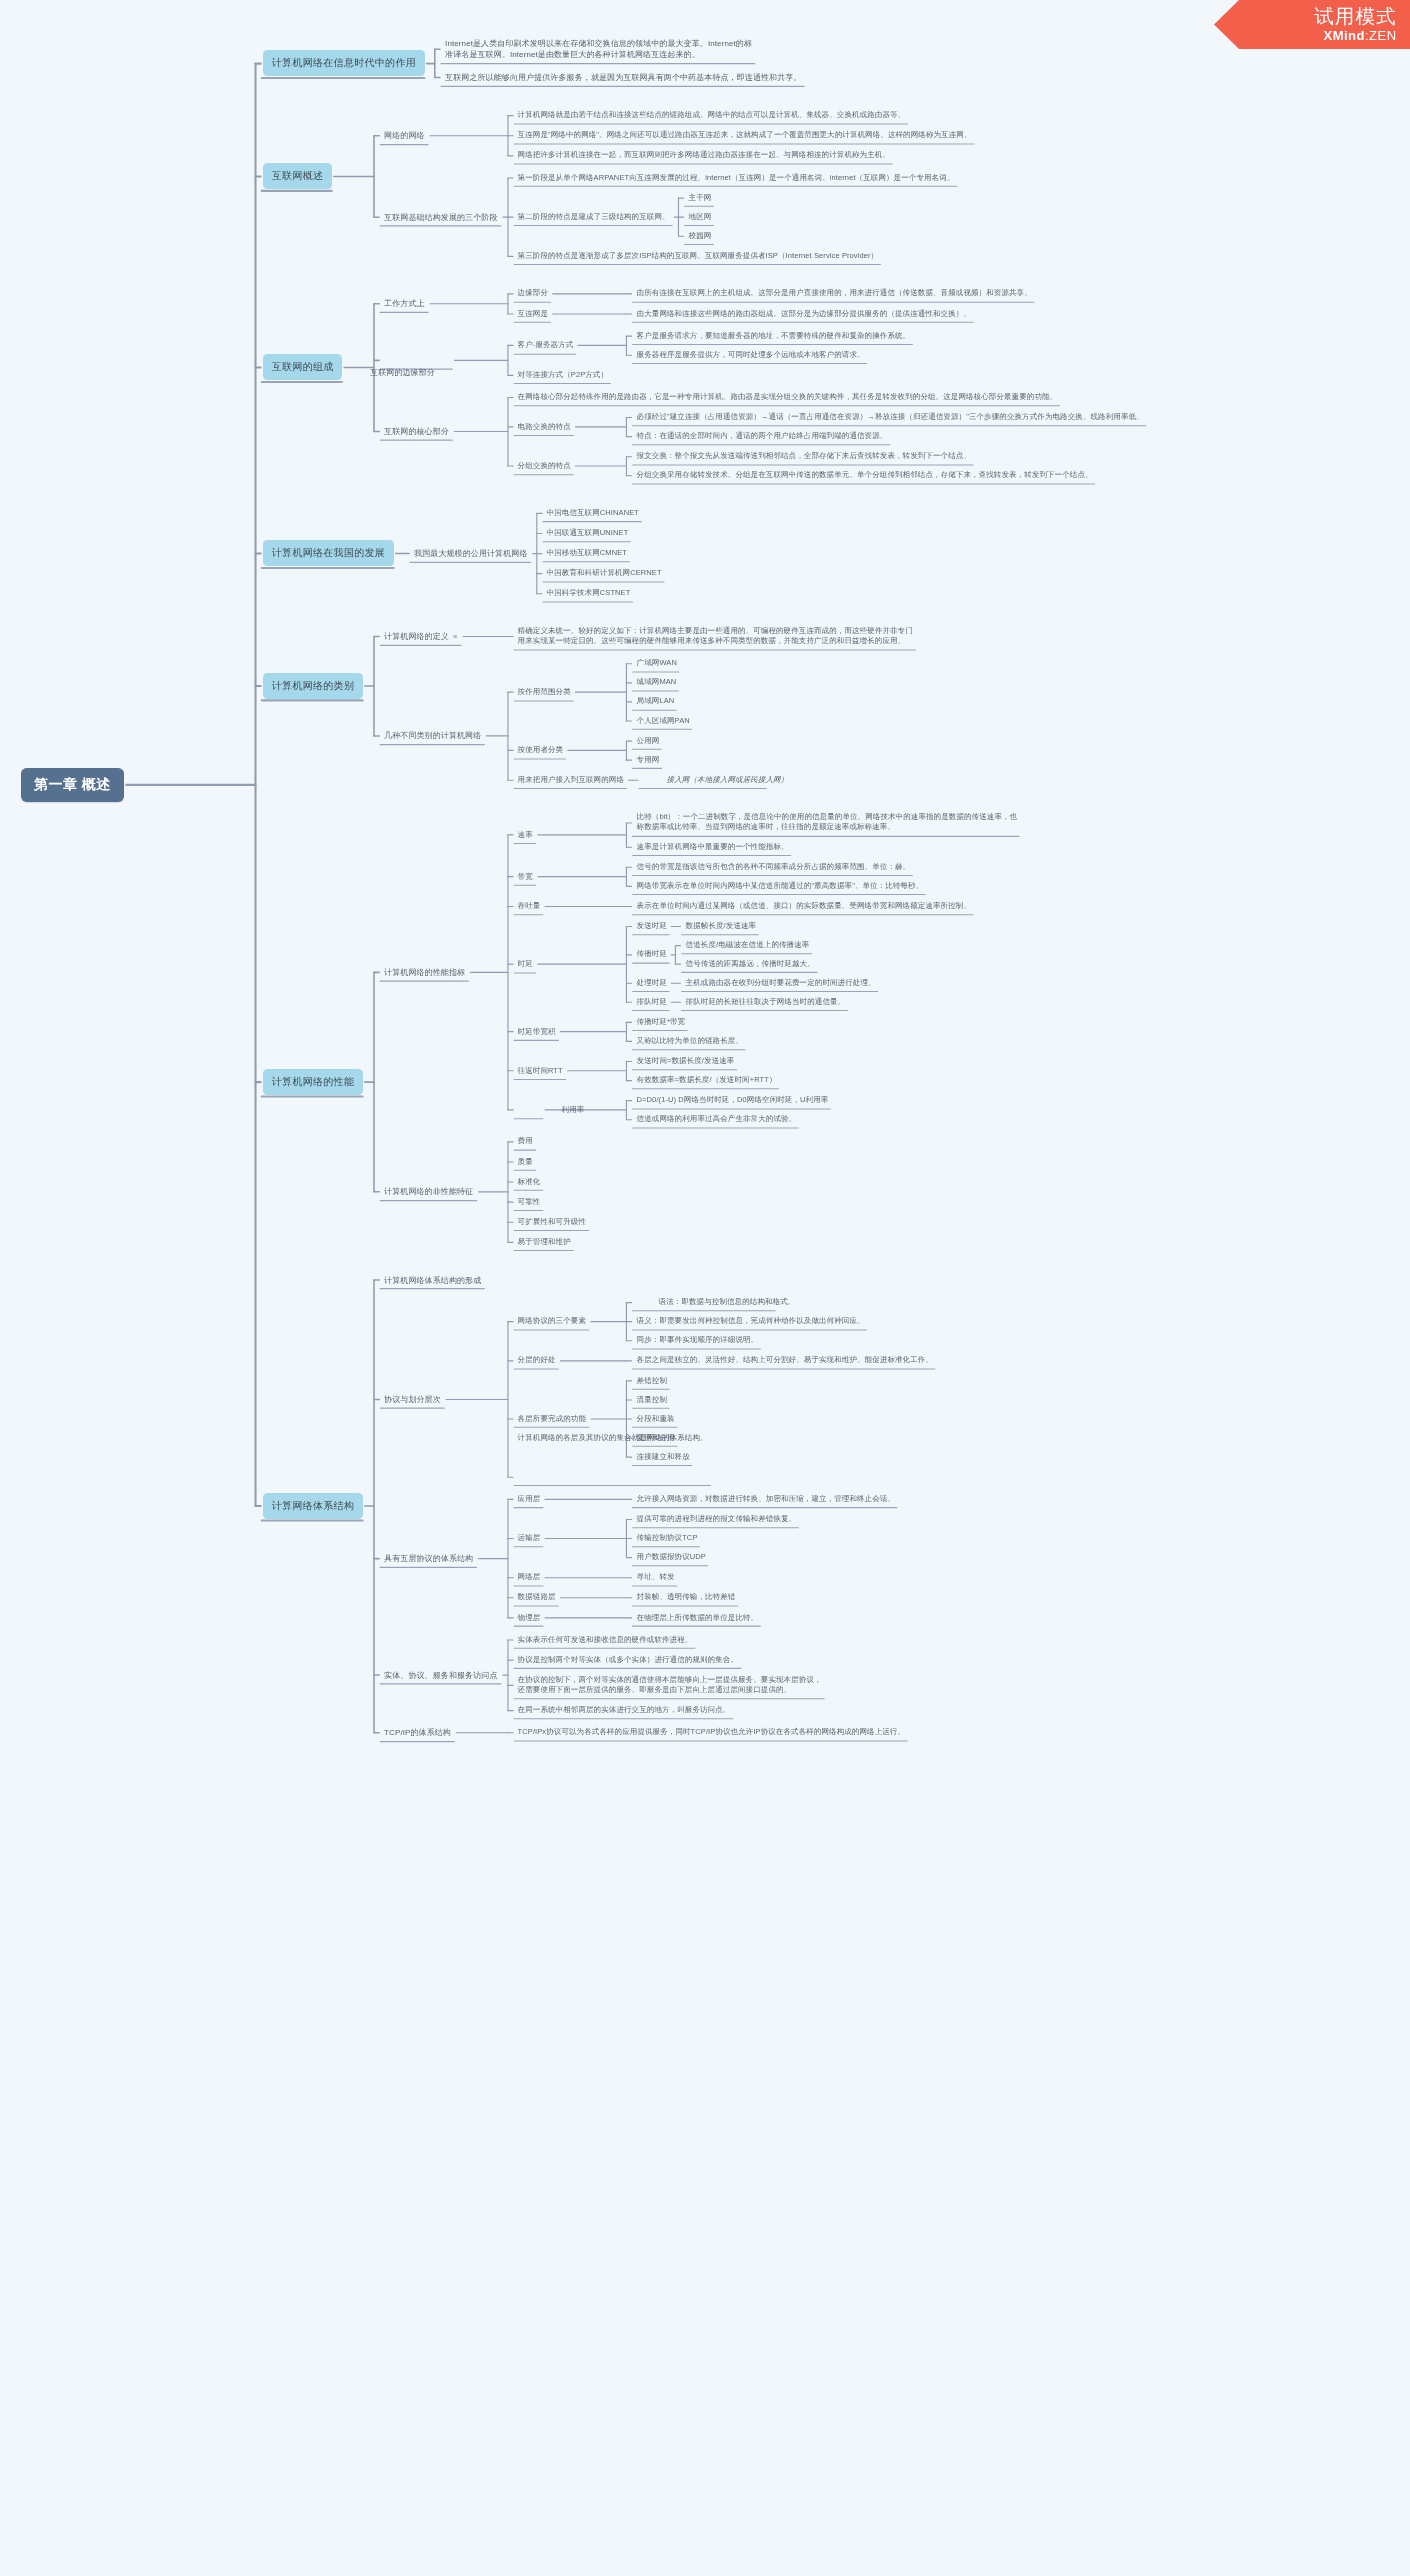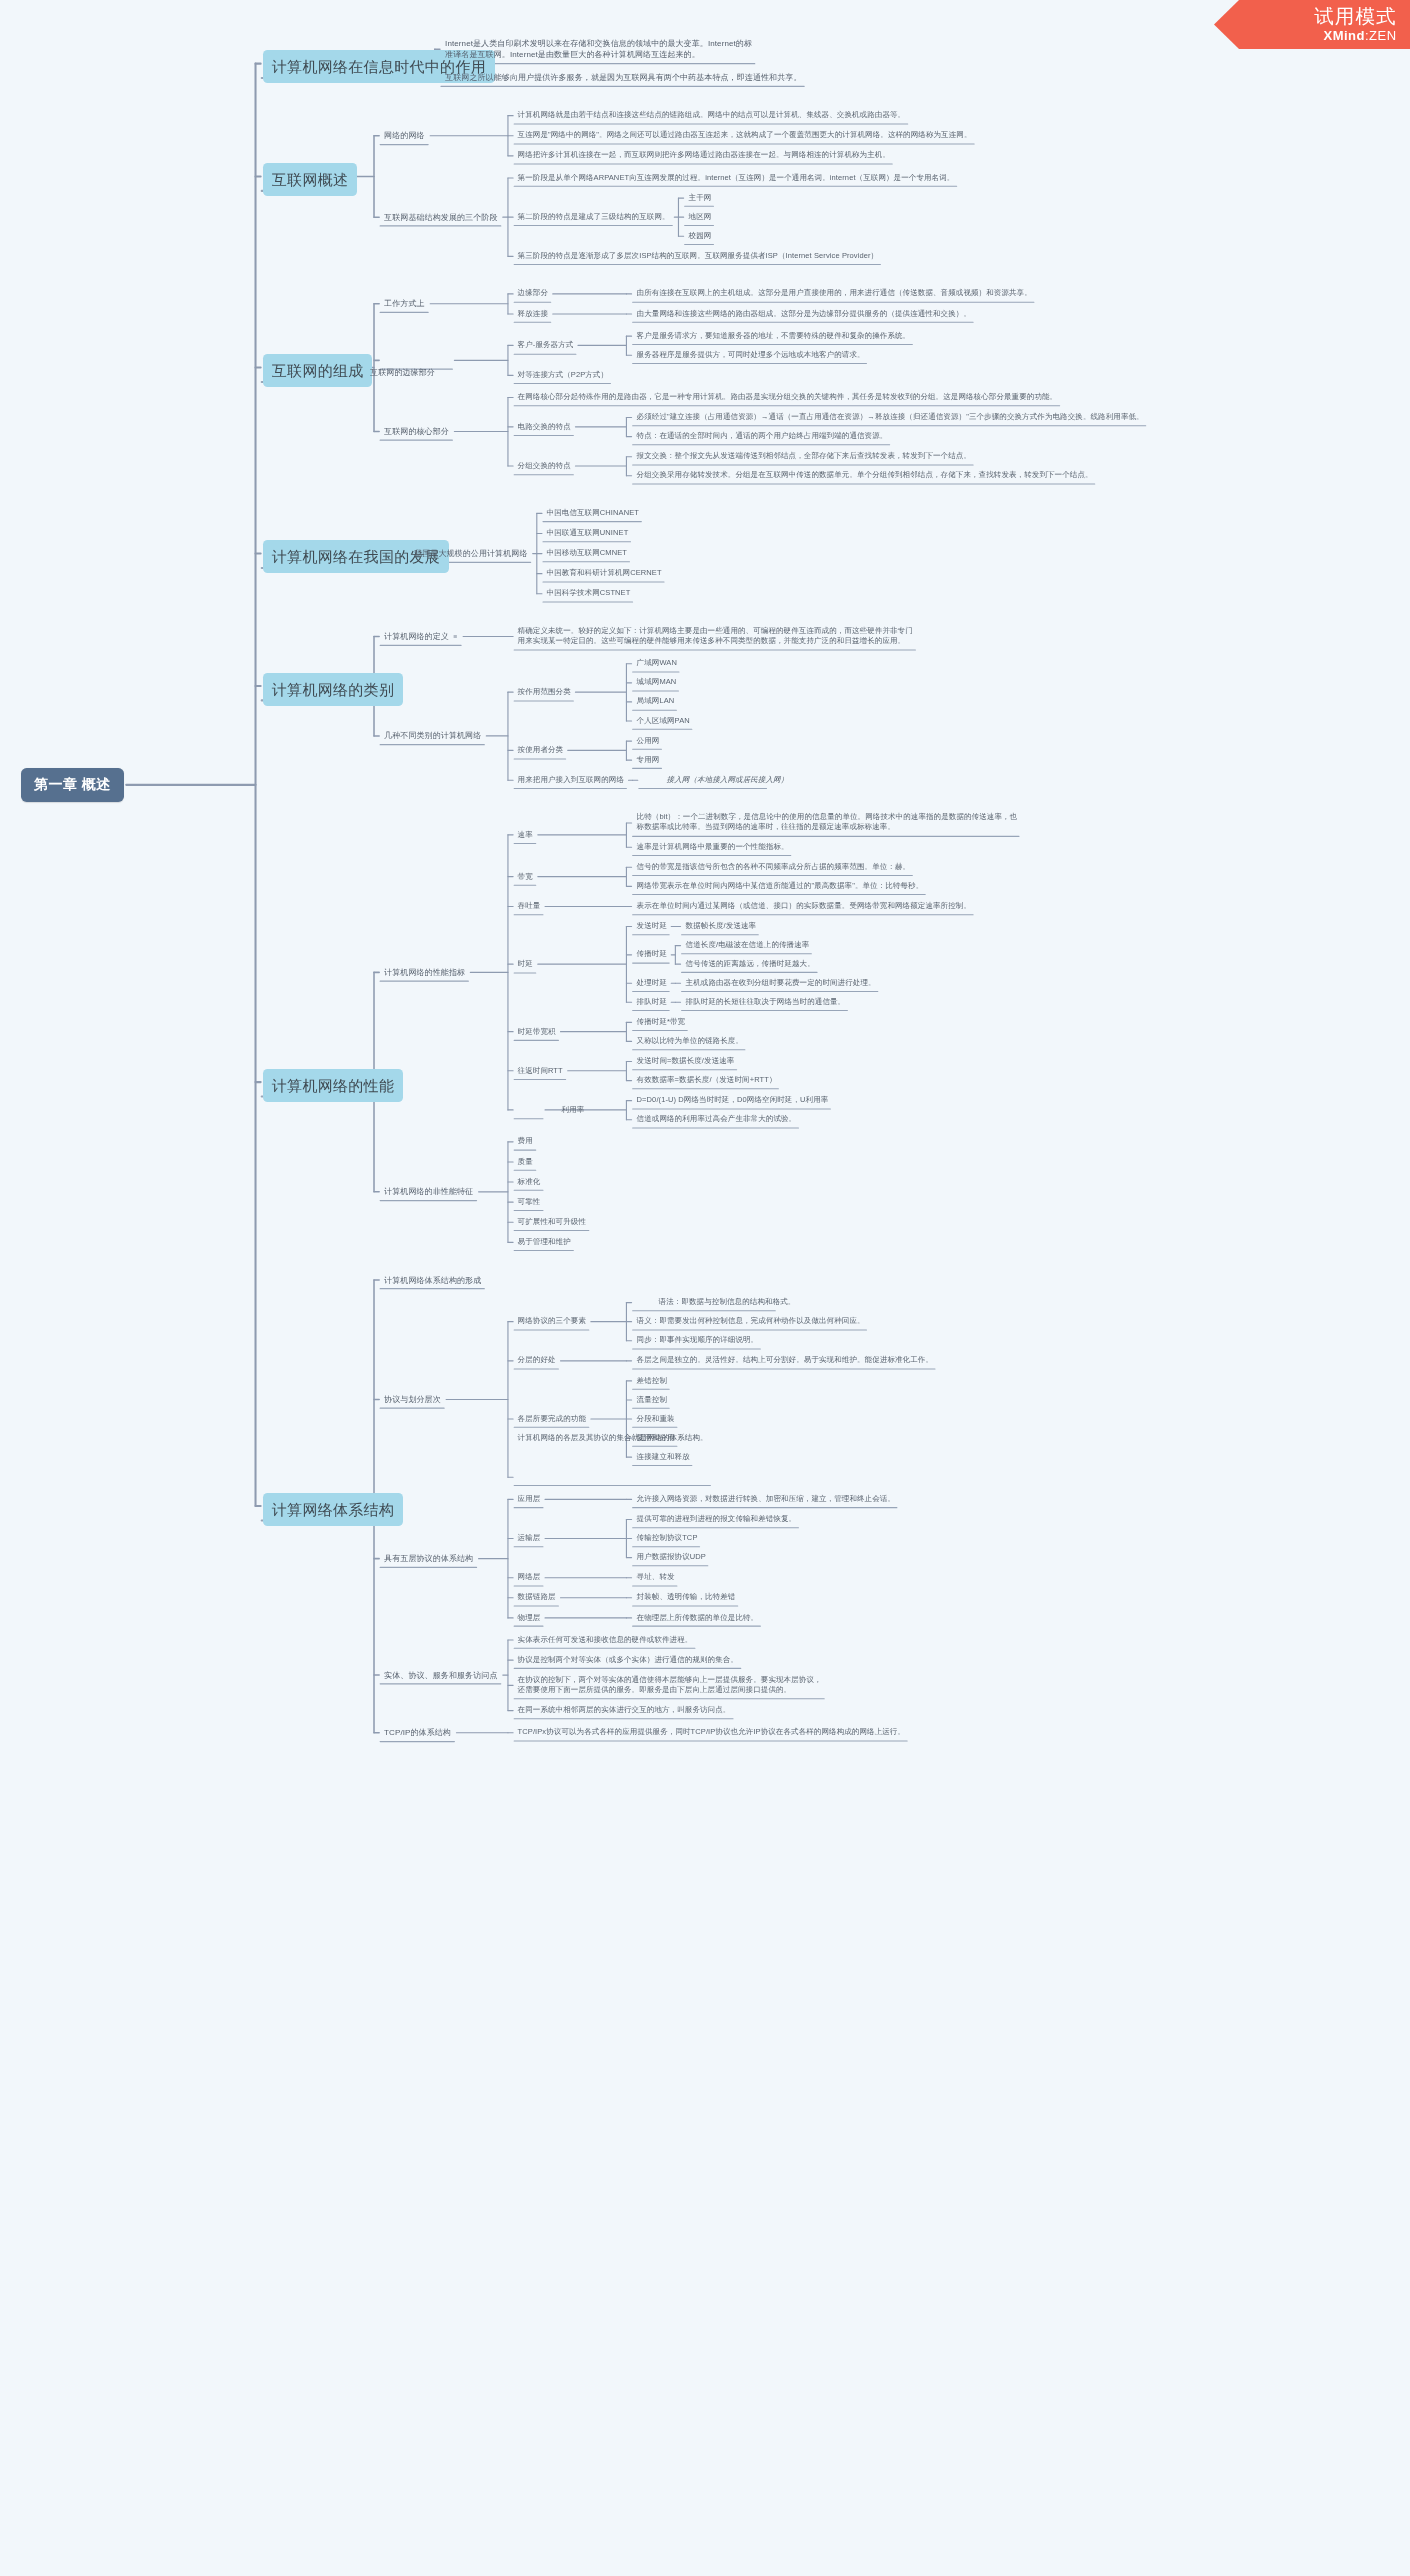--- a/index.html
+++ b/index.html
@@ -59,21 +59,21 @@
     border-radius: 5.7px;
     padding: 7.2px 13.4px;
     letter-spacing: 0.5px;
     box-shadow: 0 0.5px 1px rgba(0,0,0,.12);
   }
 
   
   .n-main {
     background: #a4d8ea;
     color: #3f4a52;
-    font-size: 15px;
+    font-size: 10px;
     border-radius: 4.6px;
     padding: 5.7px 8.8px;
     text-align: center;
     letter-spacing: 0.3px;
   }
 
   
   .n-sub {
     font-size: 8px;
     color: #545e6b;
@@ -462,21 +462,21 @@
     <div class="node n-leaf" style="left: 515px; top: 171px;"><span>第一阶段是从单个网络ARPANET向互连网发展的过程。internet（互连网）是一个通用名词。internet（互联网）是一个专用名词。</span></div>
     <div class="node n-leaf" style="left: 515px; top: 210px;"><span>第二阶段的特点是建成了三级结构的互联网。</span></div>
     <div class="node n-leaf" style="left: 686px; top: 191px;"><span>主干网</span></div>
     <div class="node n-leaf" style="left: 686px; top: 210px;"><span>地区网</span></div>
     <div class="node n-leaf" style="left: 686px; top: 229px;"><span>校园网</span></div>
     <div class="node n-leaf" style="left: 515px; top: 249px;"><span>第三阶段的特点是逐渐形成了多层次ISP结构的互联网。互联网服务提供者ISP（Internet Service Provider）</span></div>
     <div class="node n-main" style="left: 263px; top: 354px;"><span>互联网的组成</span></div>
     <div class="node n-sub" style="left: 381px; top: 296px;"><span>工作方式上</span></div>
     <div class="node n-leaf" style="left: 515px; top: 286px;"><span>边缘部分</span></div>
     <div class="node n-leaf" style="left: 634px; top: 286px;"><span>由所有连接在互联网上的主机组成。这部分是用户直接使用的，用来进行通信（传送数据、音频或视频）和资源共享。</span></div>
-    <div class="node n-leaf" style="left: 515px; top: 307px;"><span>释放连接</span></div>
+    <div class="node n-leaf" style="left: 515px; top: 307px;"><span>互连网是</span></div>
     <div class="node n-leaf" style="left: 634px; top: 307px;"><span>由大量网络和连接这些网络的路由器组成。这部分是为边缘部分提供服务的（提供连通性和交换）。</span></div>
     <div class="node n-sub" style="left: 367px; top: 353px; margin-top: 12px;"><span>互联网的边缘部分</span></div>
     <div class="node n-leaf" style="left: 515px; top: 338px;"><span>客户-服务器方式</span></div>
     <div class="node n-leaf" style="left: 634px; top: 329px;"><span>客户是服务请求方，要知道服务器的地址，不需要特殊的硬件和复杂的操作系统。</span></div>
     <div class="node n-leaf" style="left: 634px; top: 348px;"><span>服务器程序是服务提供方，可同时处理多个远地或本地客户的请求。</span></div>
     <div class="node n-leaf" style="left: 515px; top: 368px;"><span>对等连接方式（P2P方式）</span></div>
     <div class="node n-sub" style="left: 381px; top: 424px;"><span>互联网的核心部分</span></div>
     <div class="node n-leaf" style="left: 515px; top: 390px;"><span>在网络核心部分起特殊作用的是路由器，它是一种专用计算机。路由器是实现分组交换的关键构件，其任务是转发收到的分组。这是网络核心部分最重要的功能。</span></div>
     <div class="node n-leaf" style="left: 515px; top: 420px;"><span>电路交换的特点</span></div>
     <div class="node n-leaf" style="left: 634px; top: 410px;"><span>必须经过"建立连接（占用通信资源）→通话（一直占用通信在资源）→释放连接（归还通信资源）"三个步骤的交换方式作为电路交换。线路利用率低。</span></div>

